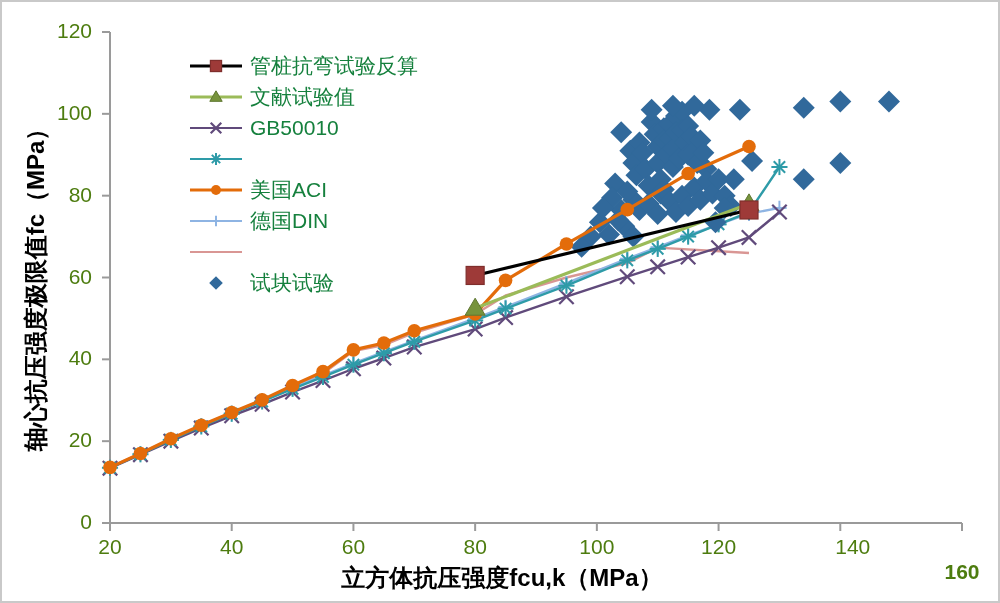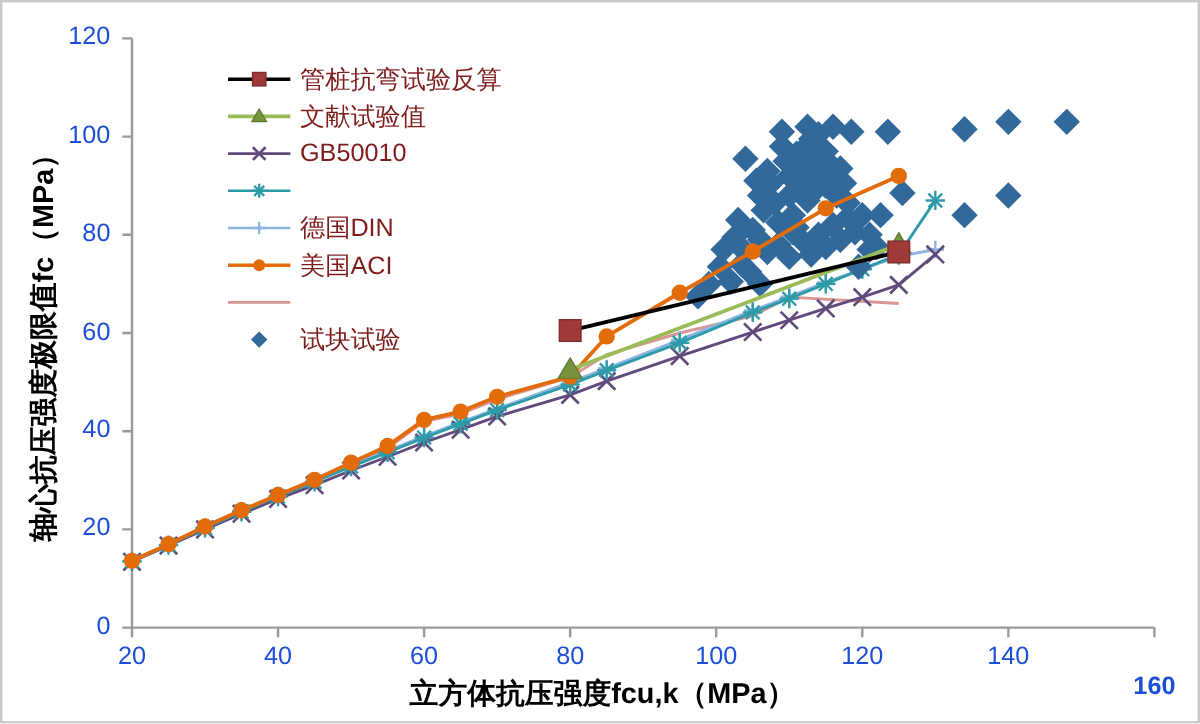--- a/index.html
+++ b/index.html
@@ -48,21 +48,21 @@
     top: 266px;
     width: 460px;
     text-align: center;
     font-size: 24px;
     transform: rotate(-90deg);
     transform-origin: 50% 50%;
   }
   .tick-label {
     position: absolute;
     font-size: 21px;
-    color: #1d4ed8;
+    color: #4d7c0f;
     white-space: nowrap;
   }
   .tick-label.y {
     text-align: right;
     width: 60px;
   }
   .tick-label.x {
     text-align: center;
     width: 60px;
   }
@@ -78,21 +78,21 @@
     height: 31px;
   }
   .legend-sym {
     width: 56px;
     height: 28px;
     flex: 0 0 56px;
     position: relative;
   }
   .legend-label {
     font-size: 21px;
-    color: #7f1d1d;
+    color: #15803d;
     white-space: nowrap;
     padding-left: 6px;
   }
 </style>
 </head>
 <body>
 
 <div id="chart-root">
 
   <svg id="plot-svg" viewBox="0 0 1000 603" xmlns="http://www.w3.org/2000/svg">
@@ -528,21 +528,21 @@
       <div class="tick-label y" style="left: 30px; top: 262.5px;">60</div>
       <div class="tick-label y" style="left: 30px; top: 180.667px;">80</div>
       <div class="tick-label y" style="left: 30px; top: 98.8333px;">100</div>
       <div class="tick-label y" style="left: 30px; top: 17px;">120</div>
       <div class="tick-label x" style="left: 78px; top: 533px;">20</div>
       <div class="tick-label x" style="left: 199.714px; top: 533px;">40</div>
       <div class="tick-label x" style="left: 321.429px; top: 533px;">60</div>
       <div class="tick-label x" style="left: 443.143px; top: 533px;">80</div>
       <div class="tick-label x" style="left: 564.857px; top: 533px;">100</div>
       <div class="tick-label x" style="left: 686.571px; top: 533px;">120</div>
-      <div class="tick-label x" style="left: 808.286px; top: 533px;">140</div>
+      <div class="tick-label x" style="left: 808.286px; top: 533px; text-align: right;">140</div>
       <div class="tick-label x" style="left: 930px; top: 558px; font-weight: bold;">160</div>
     </div>
 
   <div id="legend">
       <div class="legend-row">
         <div class="legend-sym"><svg width="56" height="28" viewBox="0 0 56 28">
             <g>
               <line x1="2" y1="14" x2="54" y2="14" stroke="#000000" stroke-width="3"></line>
               <rect x="22.42" y="8.42" width="11.16" height="11.16" fill="#9E3A38" stroke="#7F2E2C" stroke-width="1.2"></rect>
             </g>
@@ -579,41 +579,41 @@
                 <line x1="28" y1="8.11" x2="28" y2="19.89" stroke="#2E9BA8" stroke-width="2"></line>
                 <line x1="23.83577" y1="9.83577" x2="32.16423" y2="18.16423" stroke="#2E9BA8" stroke-width="2"></line>
                 <line x1="23.83577" y1="18.16423" x2="32.16423" y2="9.83577" stroke="#2E9BA8" stroke-width="2"></line>
               </g>
             </g>
           </svg></div>
       </div>
       <div class="legend-row">
         <div class="legend-sym"><svg width="56" height="28" viewBox="0 0 56 28">
             <g>
+              <line x1="2" y1="14" x2="54" y2="14" stroke="#E36C0A" stroke-width="3"></line>
+              <circle cx="28" cy="14" r="4.96" fill="#E36C0A"></circle>
+            </g>
+          </svg></div>
+        <div class="legend-label">美国ACI</div>
+      </div>
+      <div class="legend-row">
+        <div class="legend-sym"><svg width="56" height="28" viewBox="0 0 56 28">
+            <g>
               <line x1="2" y1="14" x2="54" y2="14" stroke="#8EB4E3" stroke-width="2.2"></line>
               <g>
                 <line x1="22.73" y1="14" x2="33.269999999999996" y2="14" stroke="#8EB4E3" stroke-width="2"></line>
                 <line x1="28" y1="8.73" x2="28" y2="19.27" stroke="#8EB4E3" stroke-width="2"></line>
               </g>
             </g>
           </svg></div>
         <div class="legend-label">德国DIN</div>
       </div>
       <div class="legend-row">
         <div class="legend-sym"><svg width="56" height="28" viewBox="0 0 56 28">
             <g>
-              <line x1="2" y1="14" x2="54" y2="14" stroke="#E36C0A" stroke-width="3"></line>
-              <circle cx="28" cy="14" r="4.96" fill="#E36C0A"></circle>
-            </g>
-          </svg></div>
-        <div class="legend-label">美国ACI</div>
-      </div>
-      <div class="legend-row">
-        <div class="legend-sym"><svg width="56" height="28" viewBox="0 0 56 28">
-            <g>
               <line x1="2" y1="14" x2="54" y2="14" stroke="#D99694" stroke-width="2.2"></line>
             </g>
           </svg></div>
       </div>
       <div class="legend-row">
         <div class="legend-sym"><svg width="56" height="28" viewBox="0 0 56 28">
             <g>
               <polygon points="28,7.18 34.82,14 28,20.82 21.18,14" fill="#31699B"></polygon>
             </g>
           </svg></div>

